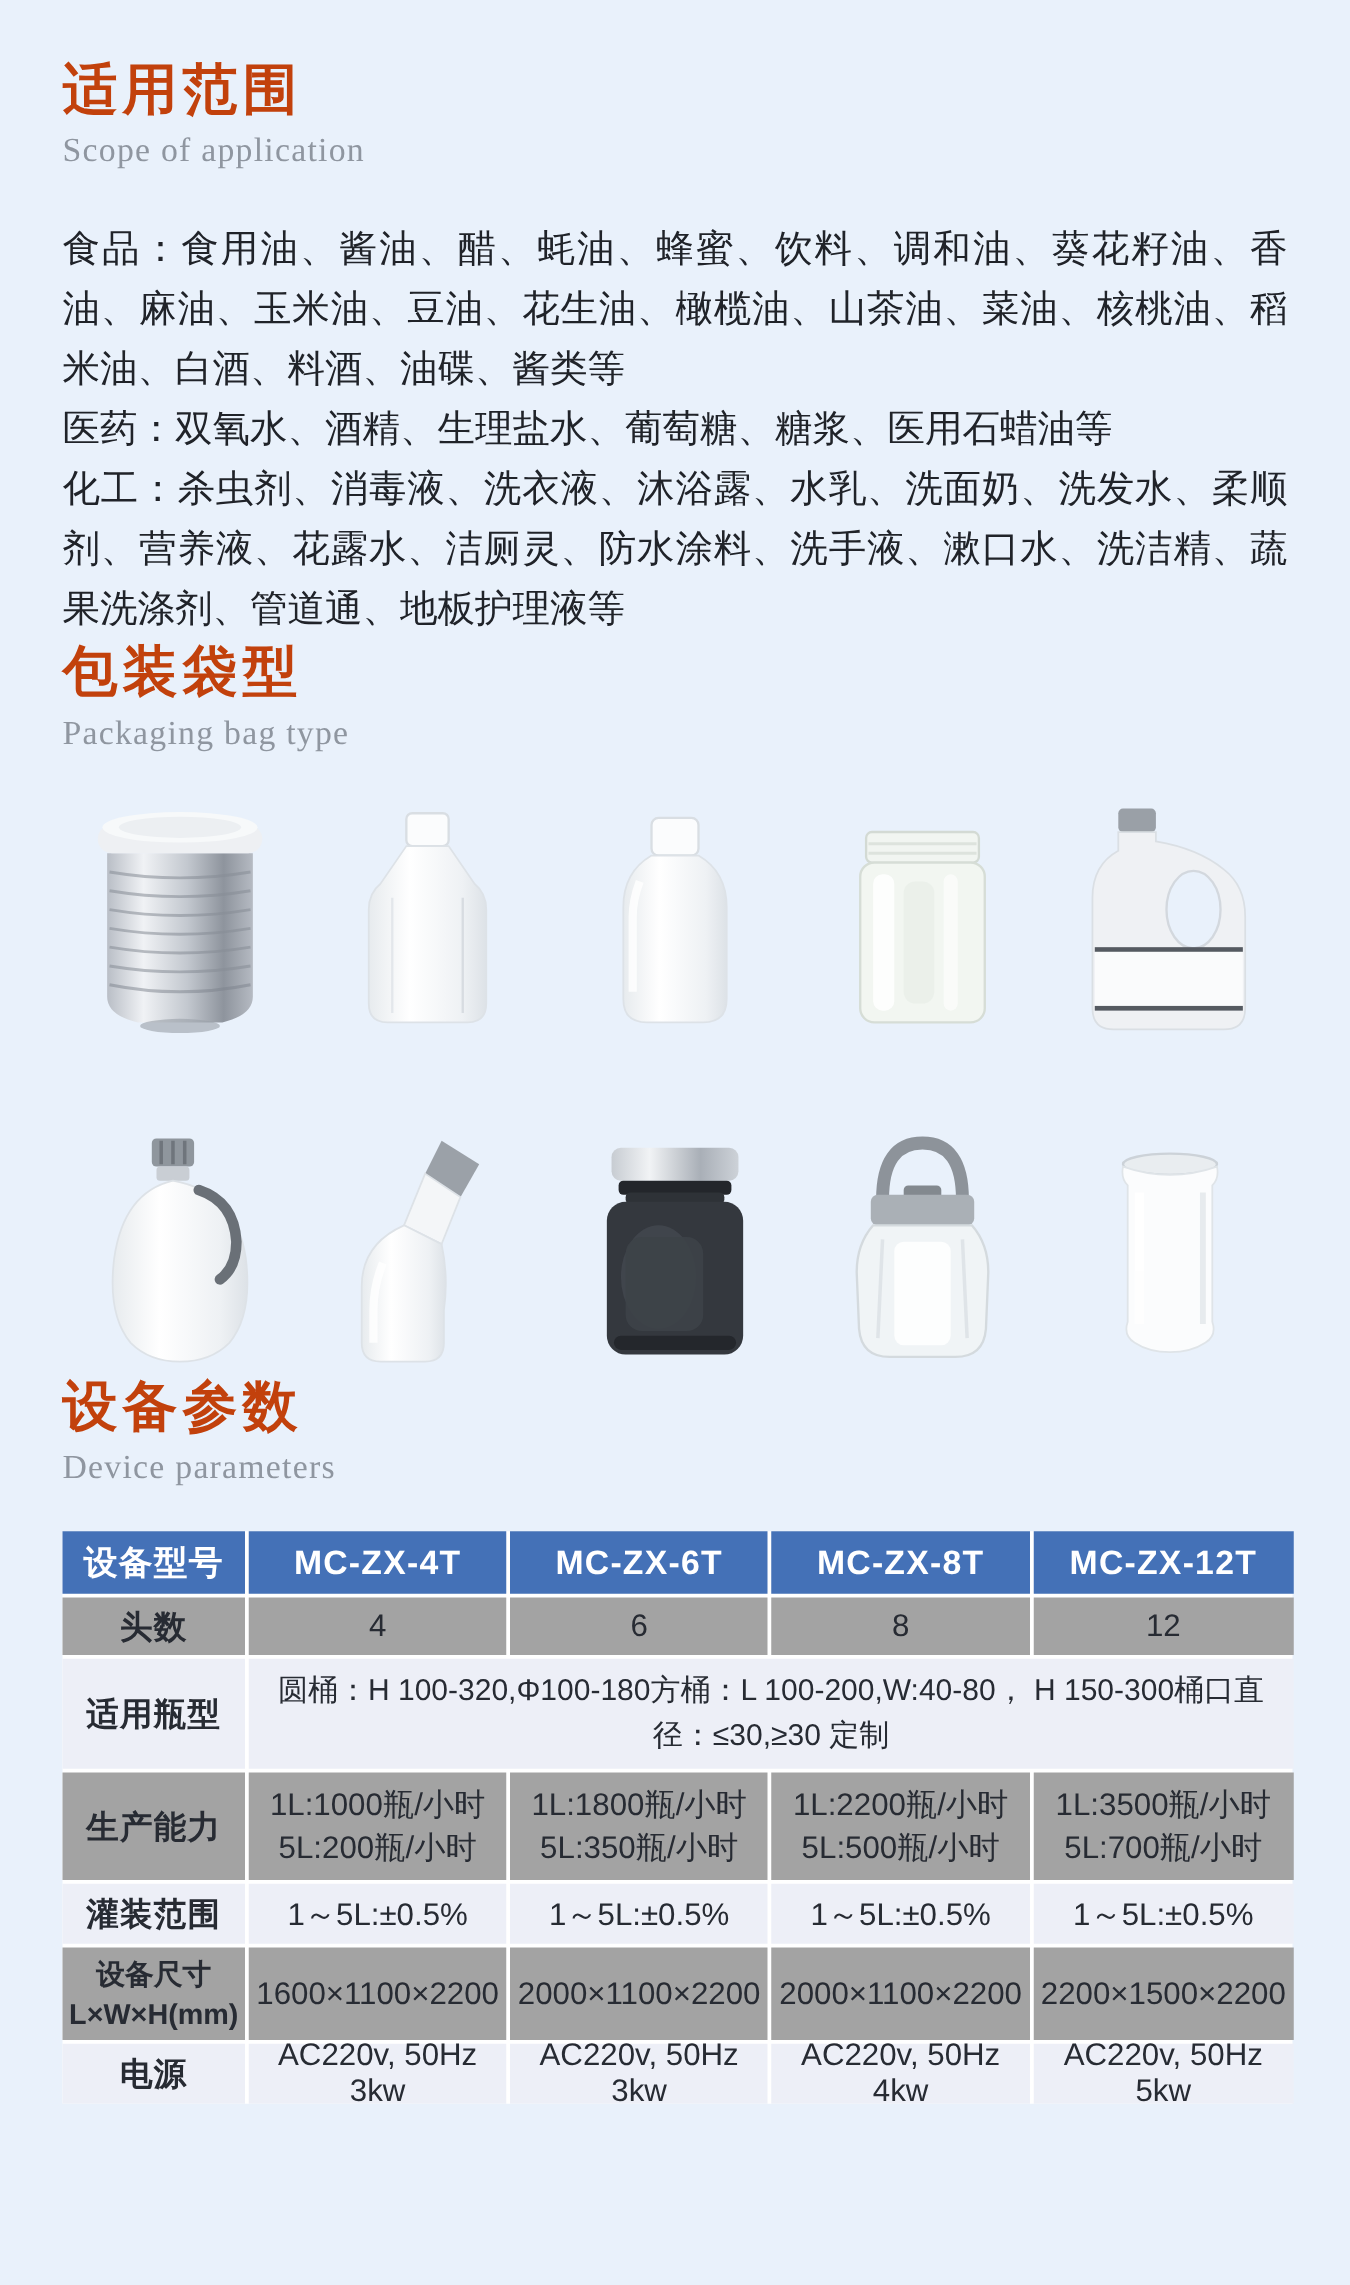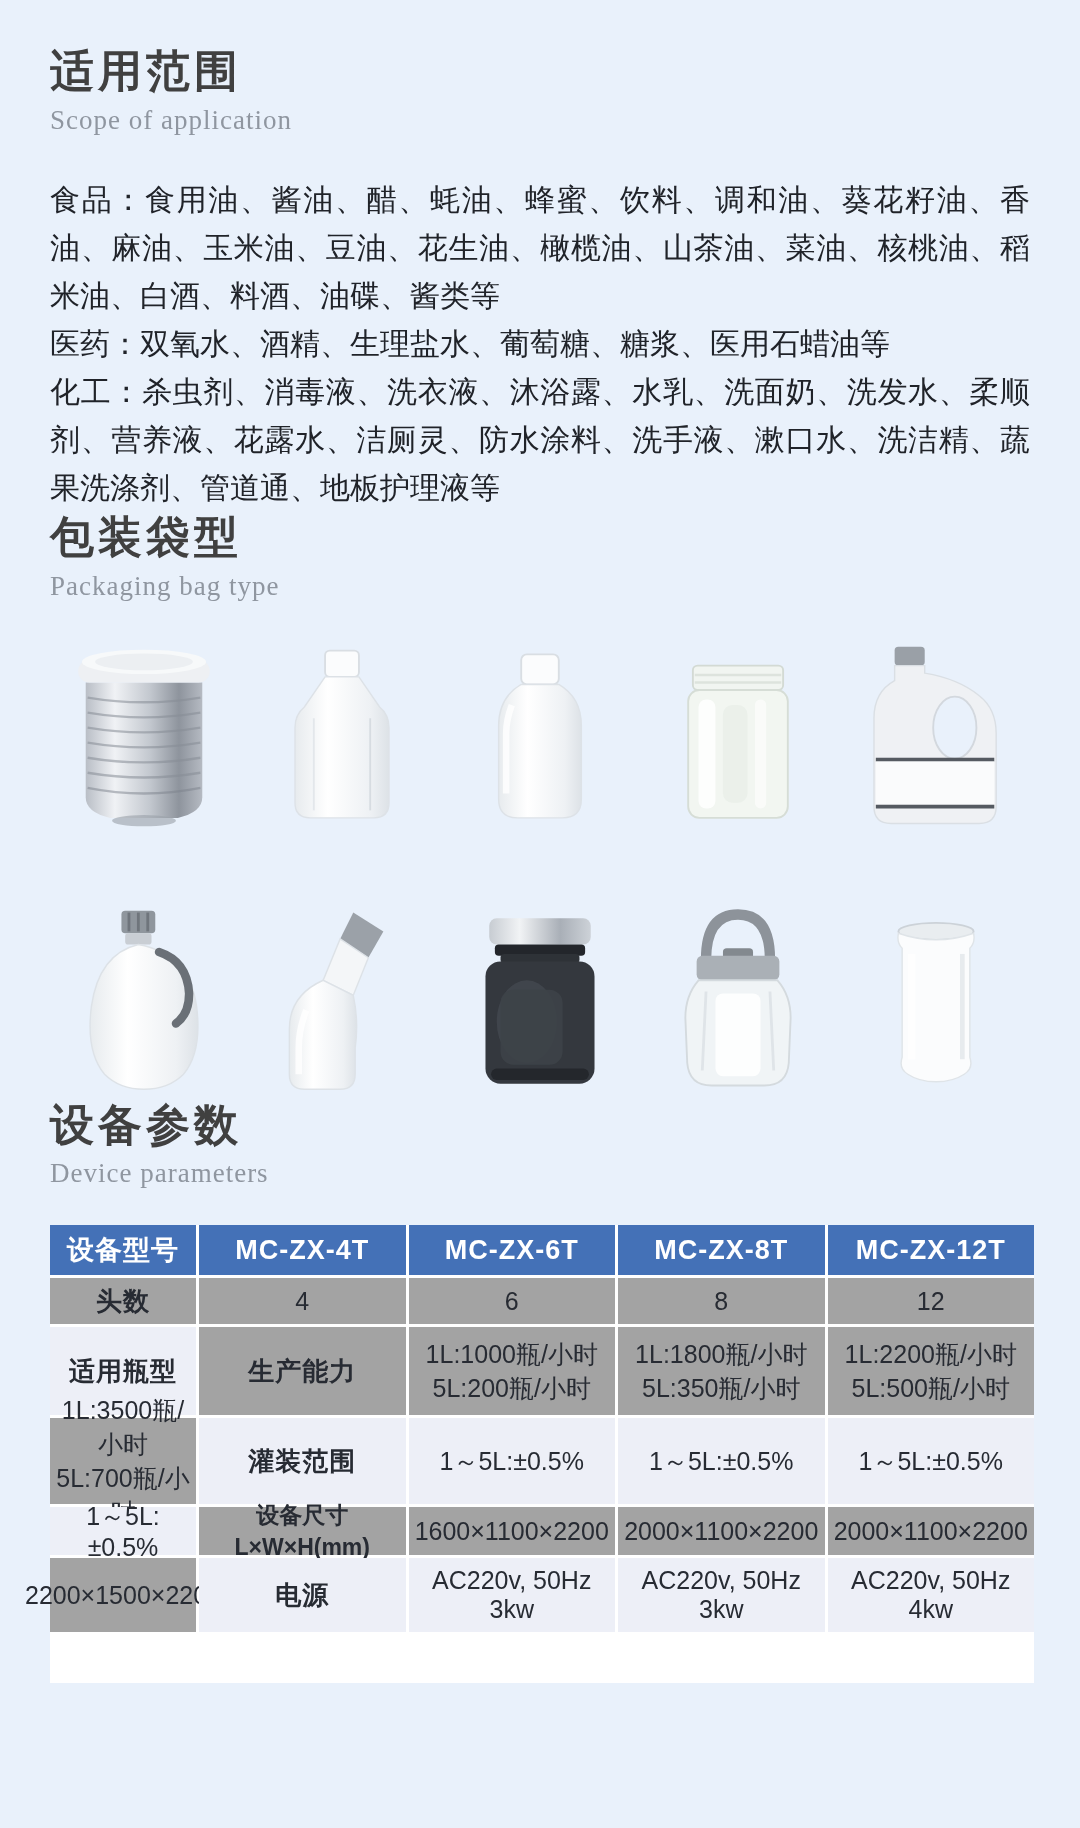--- a/index.html
+++ b/index.html
@@ -5,22 +5,22 @@
   html,body{margin:0;padding:0;}
   body{
     width:1080px;height:1828px;
     background:#e9f1fb;
     font-family:"Liberation Sans", sans-serif;
     color:#1f2228;
     overflow:hidden;
   }
   .page{padding:46px 50px 0 50px;width:980px;}
   h1.sec-title{
-    margin:0;font-size:44px;font-weight:700;color:#404040;
-    letter-spacing:4px;line-height:1.2;font-family:Liberation Serif, serif;
+    margin:0;font-size:44px;font-weight:700;color:#c2410c;
+    letter-spacing:4px;line-height:1.2;
   }
   .sec-sub{
     margin:6px 0 0 0;
     font-family:"Liberation Serif", serif;
     font-size:27px;color:#8f96a0;letter-spacing:1px;
   }
   .scope-text{margin-top:40px;}
   .scope-text p{
     margin:0;font-size:30px;line-height:48px;color:#202329;
     text-align:justify;
@@ -234,20 +234,21 @@
     <div class="cell hdr">MC-ZX-8T</div>
     <div class="cell hdr">MC-ZX-12T</div>
 
     <div class="cell lbl row-dark">头数</div>
     <div class="cell row-dark">4</div>
     <div class="cell row-dark">6</div>
     <div class="cell row-dark">8</div>
     <div class="cell row-dark">12</div>
 
     <div class="cell lbl row-light">适用瓶型</div>
+    <div class="cell row-light merged">圆桶：H 100-320,Φ100-180方桶：L 100-200,W:40-80， H 150-300桶口直径：≤30,≥30 定制</div>
 
     <div class="cell lbl row-dark">生产能力</div>
     <div class="cell row-dark">
       <div class="l2">1L:1000瓶/小时</div>
       <div class="l2">5L:200瓶/小时</div>
     </div>
     <div class="cell row-dark">
       <div class="l2">1L:1800瓶/小时</div>
       <div class="l2">5L:350瓶/小时</div>
     </div>
@@ -272,15 +273,16 @@
     </div>
     <div class="cell row-dark">1600×1100×2200</div>
     <div class="cell row-dark">2000×1100×2200</div>
     <div class="cell row-dark">2000×1100×2200</div>
     <div class="cell row-dark">2200×1500×2200</div>
 
     <div class="cell lbl row-light">电源</div>
     <div class="cell row-light">AC220v, 50Hz 3kw</div>
     <div class="cell row-light">AC220v, 50Hz 3kw</div>
     <div class="cell row-light">AC220v, 50Hz 4kw</div>
+    <div class="cell row-light">AC220v, 50Hz 5kw</div>
   </div>
 
 </div>
 
 </body></html>

